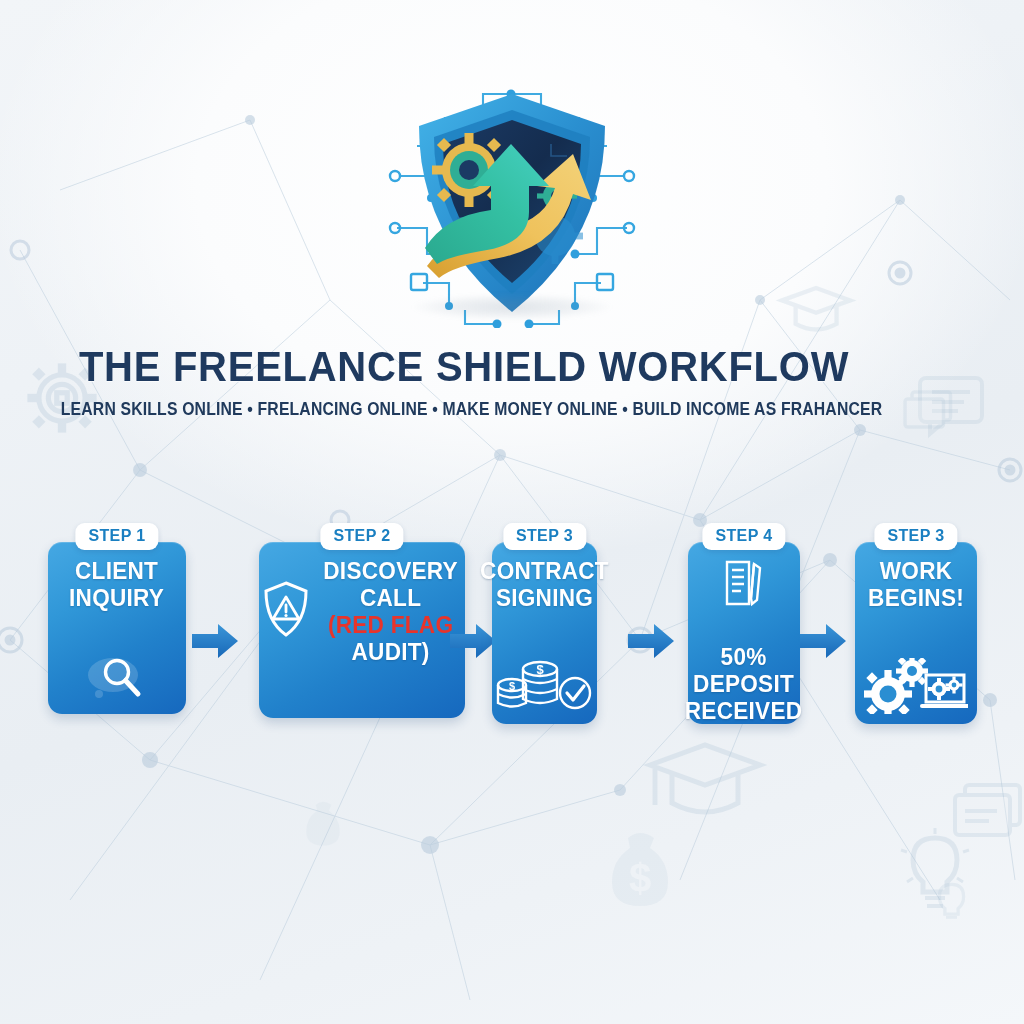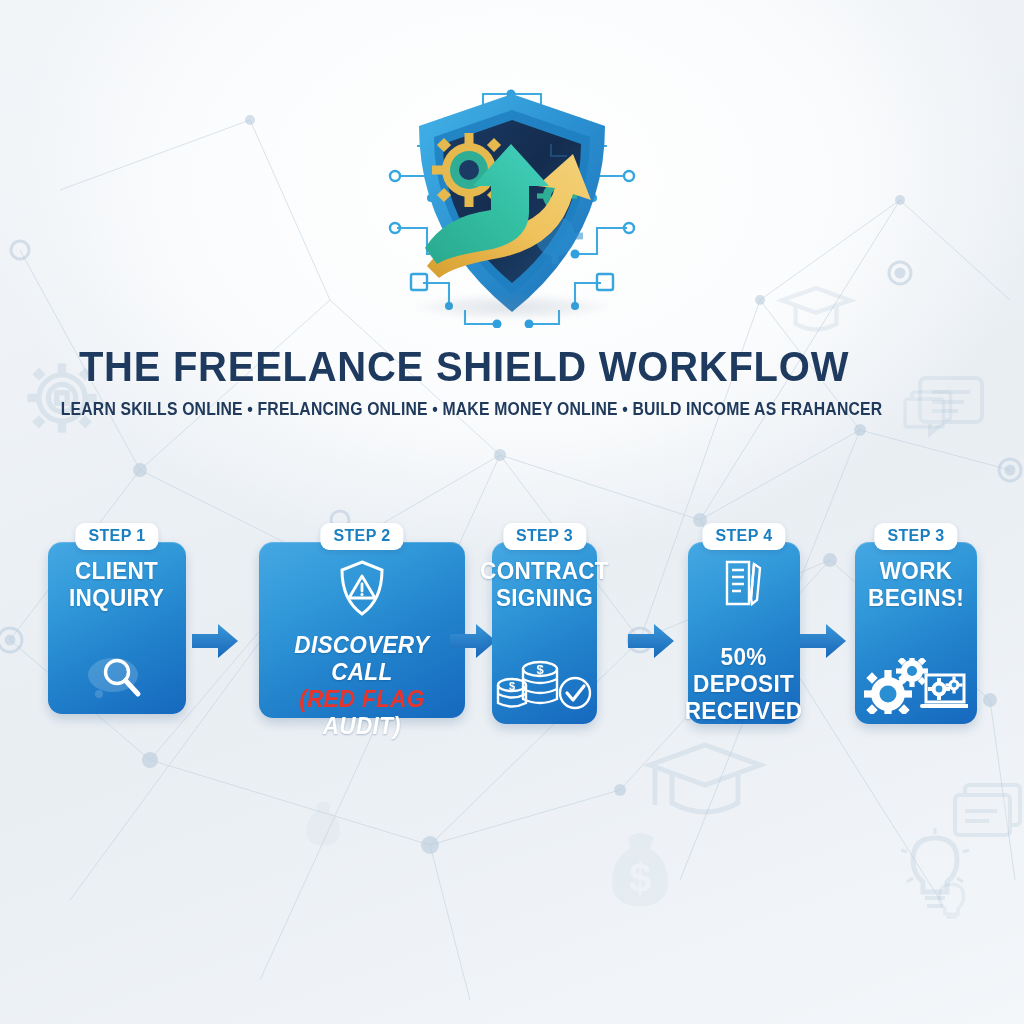--- a/index.html
+++ b/index.html
@@ -142,25 +142,24 @@
   }
 
   .step-icon {
     margin-top: 7px;
     line-height: 0;
   }
   .step-icon.above { margin-top: 0; margin-bottom: 6px; }
 
   .inline-row {
     display: flex;
-    flex-direction: column;
+    flex-direction: row;
     align-items: center;
     gap: 8px;
     justify-content: center;
-    font-style: italic;
   }
 
   .arrow {
     position: absolute;
     top: 96px;
   }
 </style>
 </head>
 <body>
 

